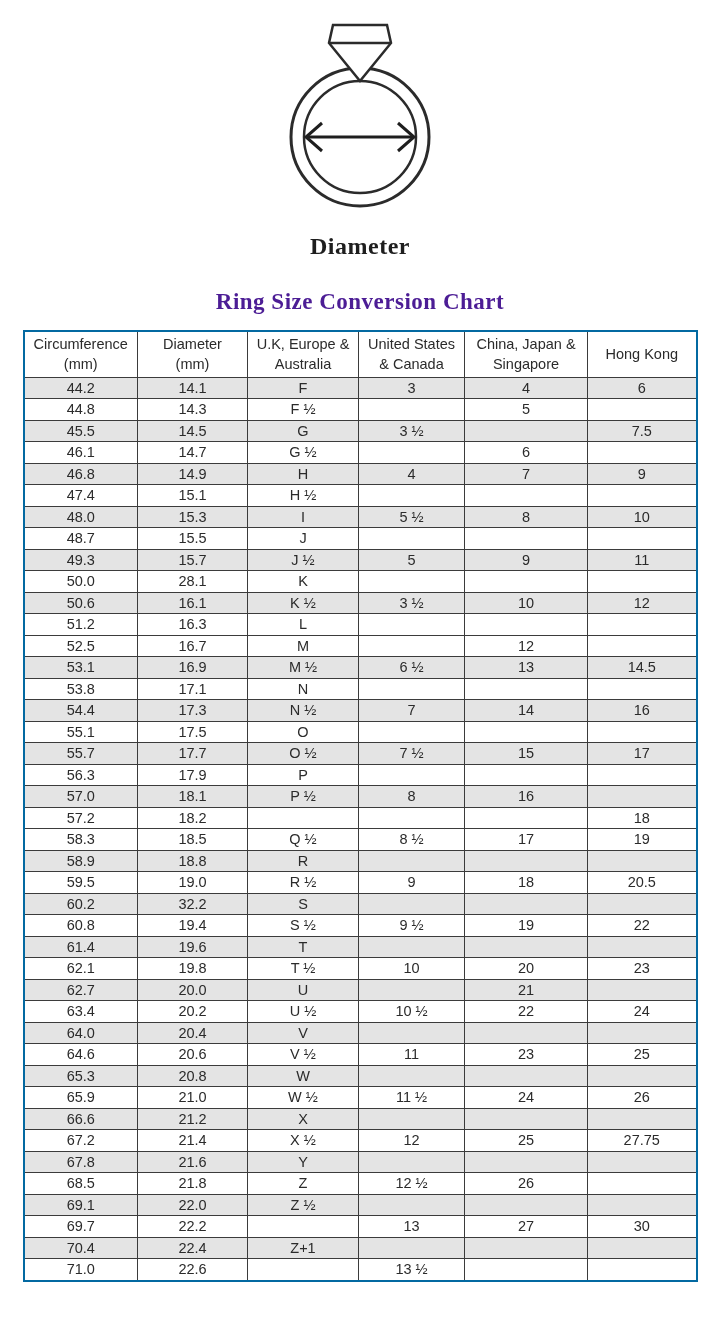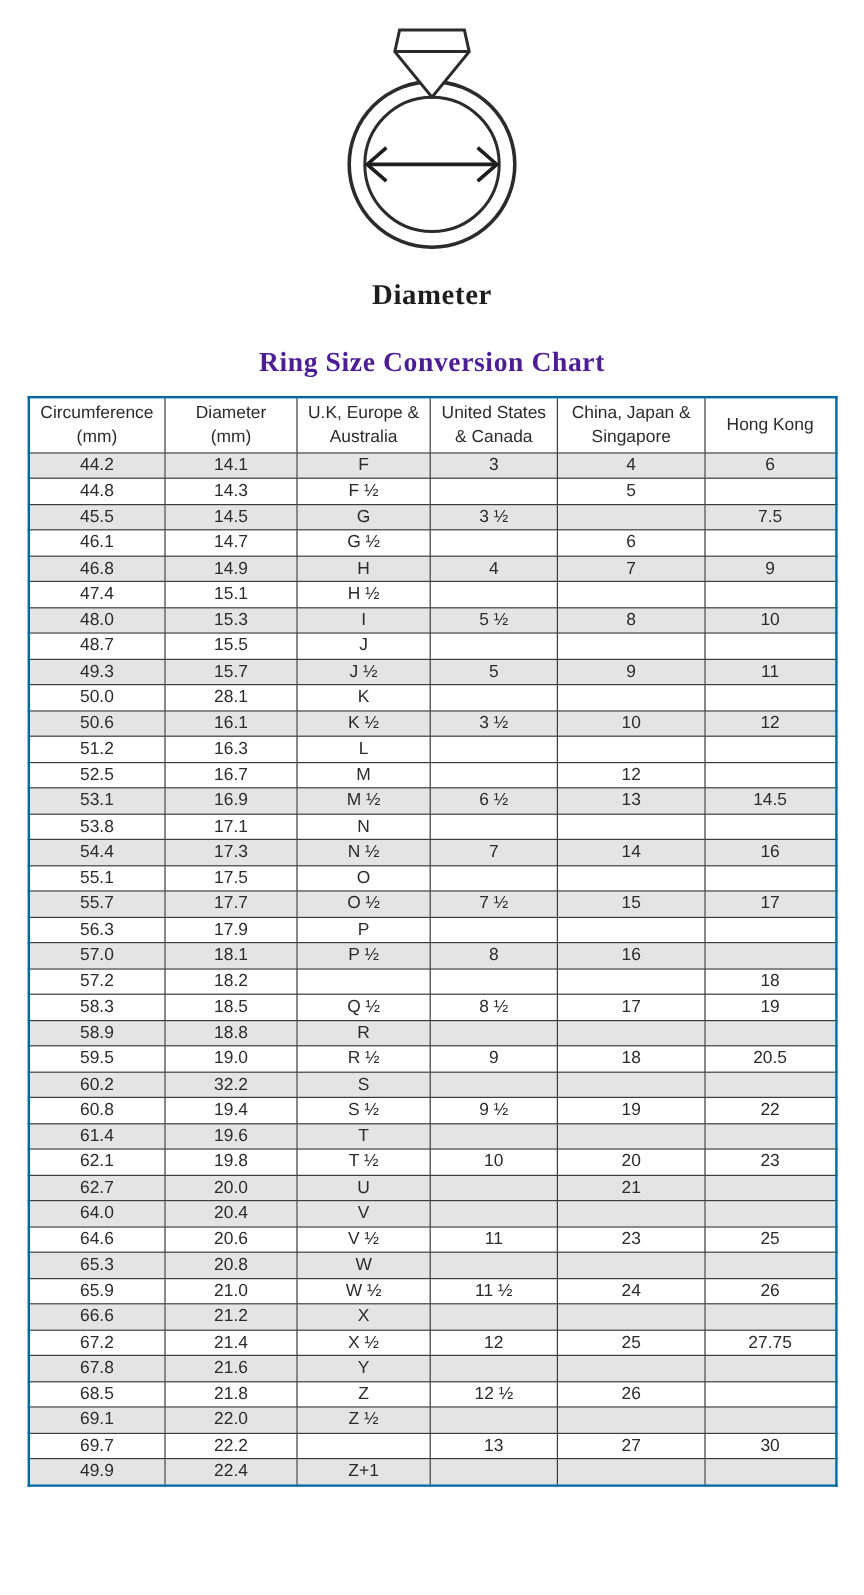--- a/index.html
+++ b/index.html
@@ -358,20 +358,28 @@
         <td>23</td>
       </tr>
       <tr class="shaded">
         <td>62.7</td>
         <td>20.0</td>
         <td>U</td>
         <td></td>
         <td>21</td>
         <td></td>
       </tr>
+      <tr>
+        <td>63.4</td>
+        <td>20.2</td>
+        <td>U ½</td>
+        <td>10 ½</td>
+        <td>22</td>
+        <td>24</td>
+      </tr>
       <tr class="shaded">
         <td>64.0</td>
         <td>20.4</td>
         <td>V</td>
         <td></td>
         <td></td>
         <td></td>
       </tr>
       <tr>
         <td>64.6</td>
@@ -439,21 +447,29 @@
       </tr>
       <tr>
         <td>69.7</td>
         <td>22.2</td>
         <td></td>
         <td>13</td>
         <td>27</td>
         <td>30</td>
       </tr>
       <tr class="shaded">
-        <td>49.9</td>
+        <td>70.4</td>
         <td>22.4</td>
         <td>Z+1</td>
         <td></td>
+        <td></td>
+        <td></td>
+      </tr>
+      <tr>
+        <td>71.0</td>
+        <td>22.6</td>
+        <td></td>
+        <td>13 ½</td>
         <td></td>
         <td></td>
       </tr>
     </tbody>
 </table>
 
 </body></html>

